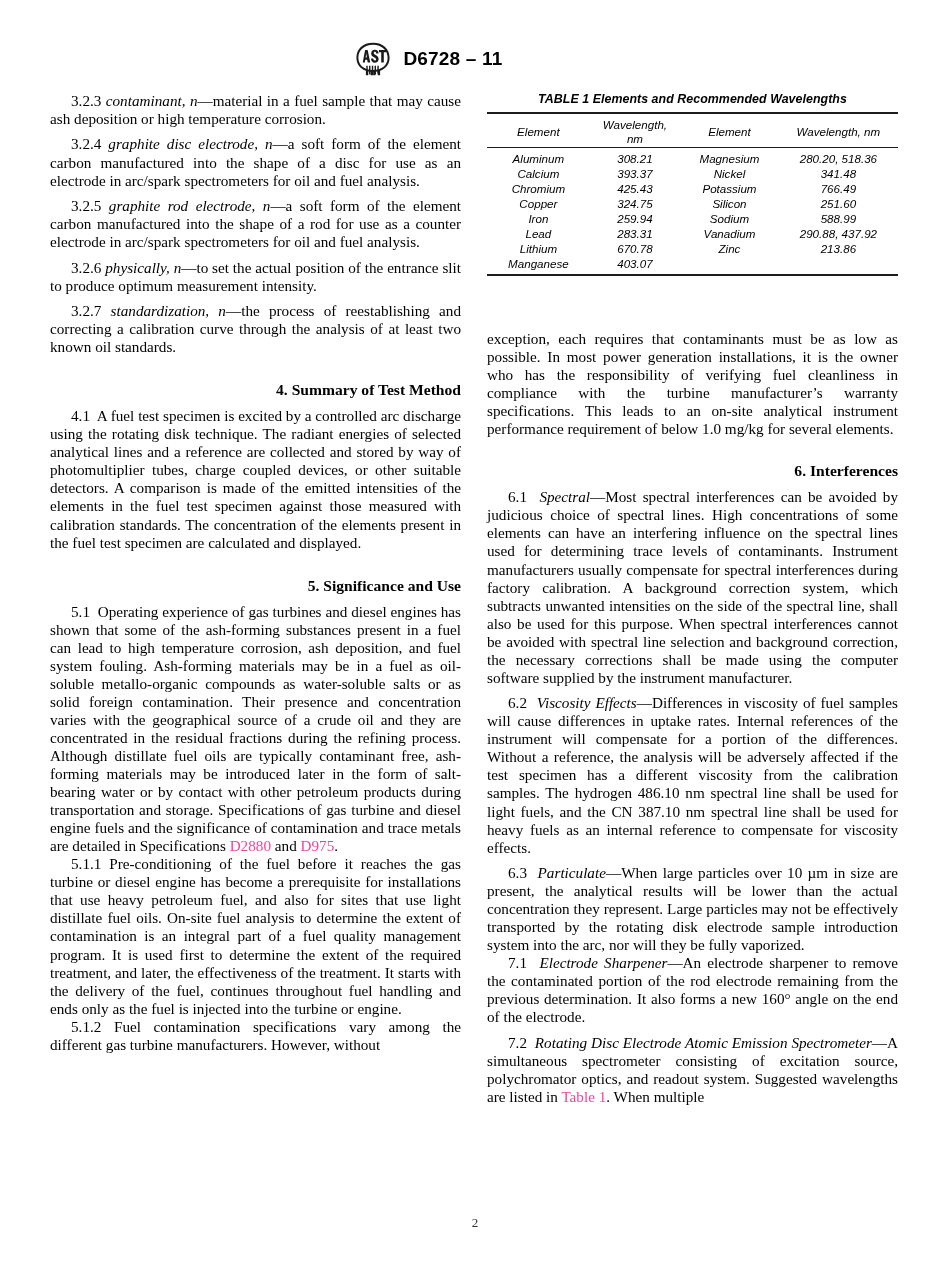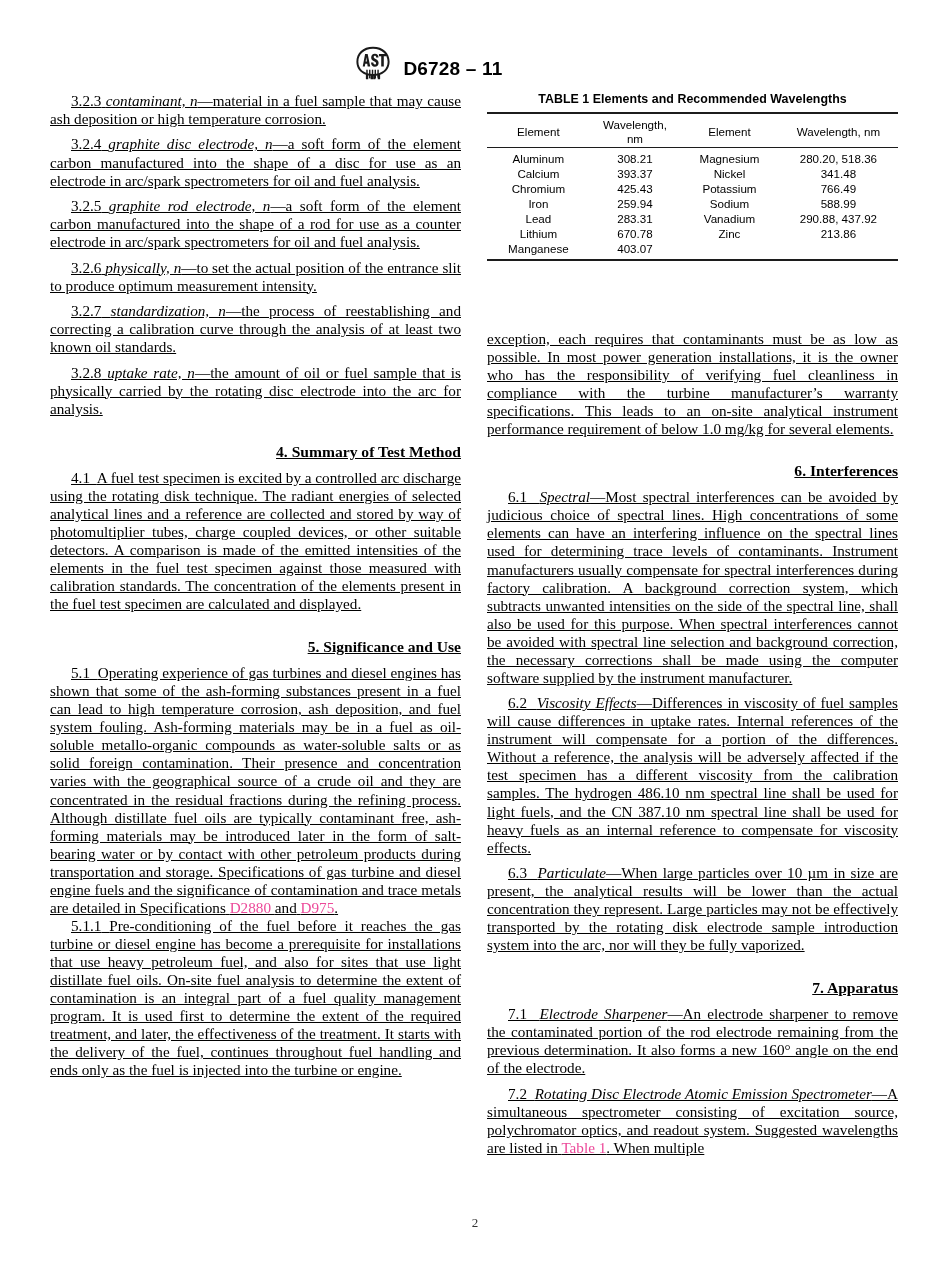--- a/index.html
+++ b/index.html
@@ -17,21 +17,21 @@
   }
 
   
   .doc-header {
     position: absolute;
     top: 38px;
     left: 0;
     width: 856px;
     height: 42px;
     display: flex;
-    align-items: flex-end;
+    align-items: center;
     justify-content: center;
     gap: 10px;
   }
   .astm-logo {
     width: 40px;
     height: 34px;
     display: block;
   }
   .doc-designation {
     font-family: "Liberation Sans", sans-serif;
@@ -44,21 +44,20 @@
 
   
   .col {
     position: absolute;
     width: 411px;
     font-size: 15.2px;
     line-height: 18.05px;
     text-align: justify;
     text-justify: inter-word;
     hyphens: none;
-    text-decoration: underline;
   }
   .col-left  { left: 50px;  top: 92px; }
   .col-right { left: 487px; top: 92px; }
 
   .col p {
     margin: 0;
     text-indent: 21px;
   }
   .col p.cont { text-indent: 0; }
   .col p.gap-above { margin-top: 7.4px; }
@@ -80,20 +79,21 @@
   i, .it { font-style: italic; }
   .xref { color: #ec4899; }
 
   
   .table-wrap {
     position: absolute;
     left: 487px;
     top: 92px;
     width: 411px;
     font-family: "Liberation Sans", sans-serif;
+    font-style: italic;
   }
   .table-title {
     font-size: 12.4px;
     font-weight: bold;
     text-align: center;
     margin: 0 0 6px 0;
     letter-spacing: 0.05px;
   }
   table.t1 {
     width: 100%;
@@ -171,32 +171,32 @@
   <p><span>3.2.3</span>&nbsp;<i>contaminant, n</i><span>—material in a fuel sample that may cause ash deposition or high temperature corrosion.</span></p>
 
   <p class="gap-above"><span>3.2.4</span>&nbsp;<i>graphite disc electrode, n</i><span>—a soft form of the element carbon manufactured into the shape of a disc for use as an electrode in arc/spark spectrometers for oil and fuel analysis.</span></p>
 
   <p class="gap-above"><span>3.2.5</span>&nbsp;<i>graphite rod electrode, n</i><span>—a soft form of the element carbon manufactured into the shape of a rod for use as a counter electrode in arc/spark spectrometers for oil and fuel analysis.</span></p>
 
   <p class="gap-above"><span>3.2.6</span>&nbsp;<i>physically, n</i><span>—to set the actual position of the entrance slit to produce optimum measurement intensity.</span></p>
 
   <p class="gap-above"><span>3.2.7</span>&nbsp;<i>standardization, n</i><span>—the process of reestablishing and correcting a calibration curve through the analysis of at least two known oil standards.</span></p>
 
-  <p class="gap-above"><span>3.2.8</span>&nbsp;<i>uptake rate, n</i><span>—the amount of oil or fuel sample that is physically carried by the rotating disc electrode into the arc for analysis.</span></p>
 
   <h2 class="section-head sec-sum">4.  Summary of Test Method</h2>
 
   <p><span>4.1</span>&nbsp; <span>A fuel test specimen is excited by a controlled arc discharge using the rotating disk technique. The radiant energies of selected analytical lines and a reference are collected and stored by way of photomultiplier tubes, charge coupled devices, or other suitable detectors. A comparison is made of the emitted intensities of the elements in the fuel test specimen against those measured with calibration standards. The concentration of the elements present in the fuel test specimen are calculated and displayed.</span></p>
 
   <h2 class="section-head sec-sig">5.  Significance and Use</h2>
 
   <p><span>5.1</span>&nbsp; <span>Operating experience of gas turbines and diesel engines has shown that some of the ash-forming substances present in a fuel can lead to high temperature corrosion, ash deposition, and fuel system fouling. Ash-forming materials may be in a fuel as oil-soluble metallo-organic compounds as water-soluble salts or as solid foreign contamination. Their presence and concentration varies with the geographical source of a crude oil and they are concentrated in the residual fractions during the refining process. Although distillate fuel oils are typically contaminant free, ash-forming materials may be introduced later in the form of salt-bearing water or by contact with other petroleum products during transportation and storage. Specifications of gas turbine and diesel engine fuels and the significance of contamination and trace metals are detailed in Specifications</span> <span class="xref">D2880</span> <span>and</span> <span class="xref">D975</span><span>.</span></p>
 
   <p><span>5.1.1</span>&nbsp;<span>Pre-conditioning of the fuel before it reaches the gas turbine or diesel engine has become a prerequisite for installations that use heavy petroleum fuel, and also for sites that use light distillate fuel oils. On-site fuel analysis to determine the extent of contamination is an integral part of a fuel quality management program. It is used first to determine the extent of the required treatment, and later, the effectiveness of the treatment. It starts with the delivery of the fuel, continues throughout fuel handling and ends only as the fuel is injected into the turbine or engine.</span></p>
 
+  <p><span>5.1.2</span>&nbsp;<span>Fuel contamination specifications vary among the different gas turbine manufacturers. However, without</span></p>
 
 </div>
 
 <div class="table-wrap">
   <div class="table-title">TABLE 1 Elements and Recommended Wavelengths</div>
   <table class="t1">
     <thead>
       <tr class="hdr-row">
         <th class="c-el1"><span>Element</span></th>
         <th class="c-wl1"><span>Wavelength,</span><br><span>nm</span></th>
@@ -217,20 +217,26 @@
         <td>Nickel</td>
         <td>341.48</td>
       </tr>
       <tr>
         <td>Chromium</td>
         <td>425.43</td>
         <td>Potassium</td>
         <td>766.49</td>
       </tr>
       <tr>
+        <td>Copper</td>
+        <td>324.75</td>
+        <td>Silicon</td>
+        <td>251.60</td>
+      </tr>
+      <tr>
         <td>Iron</td>
         <td>259.94</td>
         <td>Sodium</td>
         <td>588.99</td>
       </tr>
       <tr>
         <td>Lead</td>
         <td>283.31</td>
         <td>Vanadium</td>
         <td>290.88, 437.92</td>
@@ -256,21 +262,20 @@
   <p class="cont">exception, each requires that contaminants must be as low as possible. In most power generation installations, it is the owner who has the responsibility of verifying fuel cleanliness in compliance with the turbine manufacturer’s warranty specifications. This leads to an on-site analytical instrument performance requirement of below 1.0 mg/kg for several elements.</p>
 
   <h2 class="section-head sec-int">6.  Interferences</h2>
 
   <p><span>6.1</span>&nbsp; <i>Spectral</i><span>—Most spectral interferences can be avoided by judicious choice of spectral lines. High concentrations of some elements can have an interfering influence on the spectral lines used for determining trace levels of contaminants. Instrument manufacturers usually compensate for spectral interferences during factory calibration. A background correction system, which subtracts unwanted intensities on the side of the spectral line, shall also be used for this purpose. When spectral interferences cannot be avoided with spectral line selection and background correction, the necessary corrections shall be made using the computer software supplied by the instrument manufacturer.</span></p>
 
   <p class="gap-above"><span>6.2</span>&nbsp; <i>Viscosity Effects</i><span>—Differences in viscosity of fuel samples will cause differences in uptake rates. Internal references of the instrument will compensate for a portion of the differences. Without a reference, the analysis will be adversely affected if the test specimen has a different viscosity from the calibration samples. The hydrogen 486.10 nm spectral line shall be used for light fuels, and the CN 387.10 nm spectral line shall be used for heavy fuels as an internal reference to compensate for viscosity effects.</span></p>
 
   <p class="gap-above"><span>6.3</span>&nbsp; <i>Particulate</i><span>—When large particles over 10 µm in size are present, the analytical results will be lower than the actual concentration they represent. Large particles may not be effectively transported by the rotating disk electrode sample introduction system into the arc, nor will they be fully vaporized.</span></p>
 
-  <h2 class="section-head sec-app">7.  Apparatus</h2>
 
   <p><span>7.1</span>&nbsp; <i>Electrode Sharpener</i><span>—An electrode sharpener to remove the contaminated portion of the rod electrode remaining from the previous determination. It also forms a new 160° angle on the end of the electrode.</span></p>
 
   <p class="gap-above"><span>7.2</span>&nbsp; <i>Rotating Disc Electrode Atomic Emission Spectrometer</i><span>—A simultaneous spectrometer consisting of excitation source, polychromator optics, and readout system. Suggested wavelengths are listed in</span> <span class="xref">Table 1</span><span>. When multiple</span></p>
 
 </div>
 
 <div class="page-number">2</div>
 
 </body></html>

